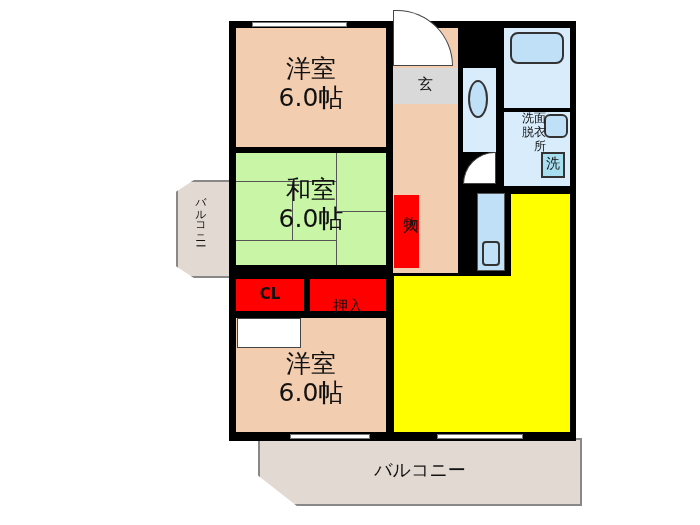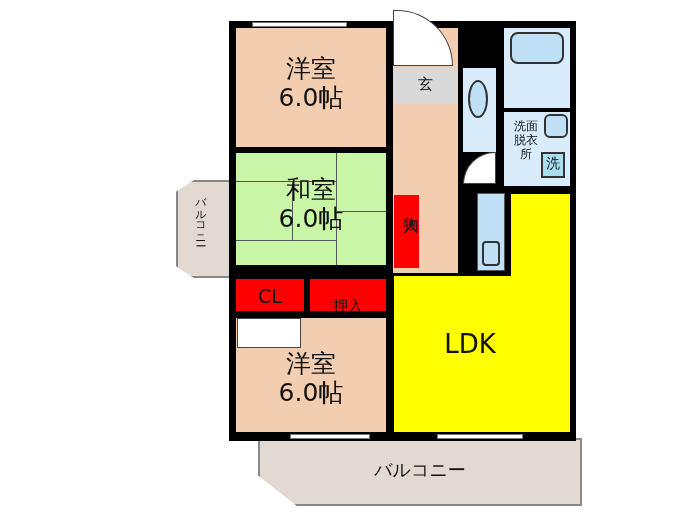--- a/index.html
+++ b/index.html
@@ -33,46 +33,46 @@
 
 <div class="abs" style="left:463px;top:68px;width:33px;height:84px;background:#d8ecfb;"></div>
 <div class="abs fix" style="left:468px;top:80px;width:20px;height:38px;border-radius:50%;"></div>
 <div class="abs" style="left:463px;top:152px;width:33px;height:32px;background:#fff;border-top-left-radius:33px;border:1px solid #444;"></div>
 
 <div class="abs" style="left:504px;top:28px;width:66px;height:80px;background:#d8ecfb;"></div>
 <div class="abs fix" style="left:510px;top:32px;width:54px;height:32px;border-radius:8px;"></div>
 
 <div class="abs" style="left:504px;top:112px;width:66px;height:74px;background:#d8ecfb;"></div>
 <div class="abs fix" style="left:544px;top:114px;width:24px;height:24px;border-radius:6px;"></div>
-<div class="room-label" style="left:506px;top:120px;width:40px;font-size:12px;text-align:center;"><span>洗面</span><br><span>脱衣</span><br><span>所</span></div>
+<div class="room-label" style="left:506px;top:112px;width:40px;font-size:12px;text-align:right;"><span>洗面</span><br><span>脱衣</span><br><span>所</span></div>
 <div class="abs fix" style="left:541px;top:152px;width:24px;height:26px;background:#a8dff0;"></div>
 <div class="room-label" style="left:541px;top:155px;width:24px;font-size:14px;">洗</div>
 
 <div class="abs" style="left:236px;top:153px;width:150px;height:112px;background:#c8f5a6;"></div>
 <div class="abs" style="left:236px;top:153px;width:150px;height:112px;border:0;background:
 linear-gradient(#555,#555) 100px 0/1px 112px no-repeat,
 linear-gradient(#555,#555) 0 28px/100px 1px no-repeat,
 linear-gradient(#555,#555) 0 87px/100px 1px no-repeat,
 linear-gradient(#555,#555) 100px 58px/50px 1px no-repeat,
 linear-gradient(#555,#555) 56px 28px/1px 59px no-repeat;"></div>
 <div class="room-label" style="left:236px;top:176px;width:150px;font-size:25px;"><span>和室</span><br><span>6.0帖</span></div>
 
 <div class="abs red" style="left:394px;top:195px;width:25px;height:73px;"></div>
 <div class="room-label" style="left:394px;top:205px;width:25px;font-size:15px;writing-mode:vertical-rl;">物入</div>
 
 <div class="abs" style="left:477px;top:193px;width:28px;height:78px;background:#bfe0f7;border:1px solid #555;"></div>
 <div class="abs fix" style="left:482px;top:241px;width:18px;height:25px;border-radius:4px;"></div>
 
 <div class="abs red" style="left:236px;top:279px;width:68px;height:32px;"></div>
-<div class="room-label" style="left:236px;top:286px;width:68px;font-size:19px;">CL</div>
+<div class="room-label" style="left:236px;top:286px;width:68px;font-size:15px;font-weight:bold;">CL</div>
 <div class="abs red" style="left:310px;top:279px;width:76px;height:32px;"></div>
 <div class="room-label" style="left:310px;top:286px;width:76px;font-size:15px;margin-top:12px;">押入</div>
 
 <div class="abs" style="left:236px;top:318px;width:150px;height:114px;background:#f3cdb0;"></div>
 <div class="abs" style="left:237px;top:318px;width:64px;height:30px;background:#fff;border:1px solid #444;"></div>
 <div class="room-label" style="left:236px;top:350px;width:150px;font-size:25px;"><span>洋室</span><br><span>6.0帖</span></div>
 
 <div class="abs" style="left:394px;top:276px;width:176px;height:156px;background:#ffff00;"></div>
 <div class="abs" style="left:511px;top:194px;width:59px;height:84px;background:#ffff00;"></div>
-<div class="room-label" style="left:400px;top:330px;width:140px;font-size:26px;"><span>LDK</span><br></div>
+<div class="room-label" style="left:400px;top:330px;width:140px;font-size:26px;"><br></div>
 
 <div class="win" style="left:290px;top:434px;width:80px;height:5px;"></div>
 <div class="win" style="left:437px;top:434px;width:86px;height:5px;"></div>
 
 </body></html>

